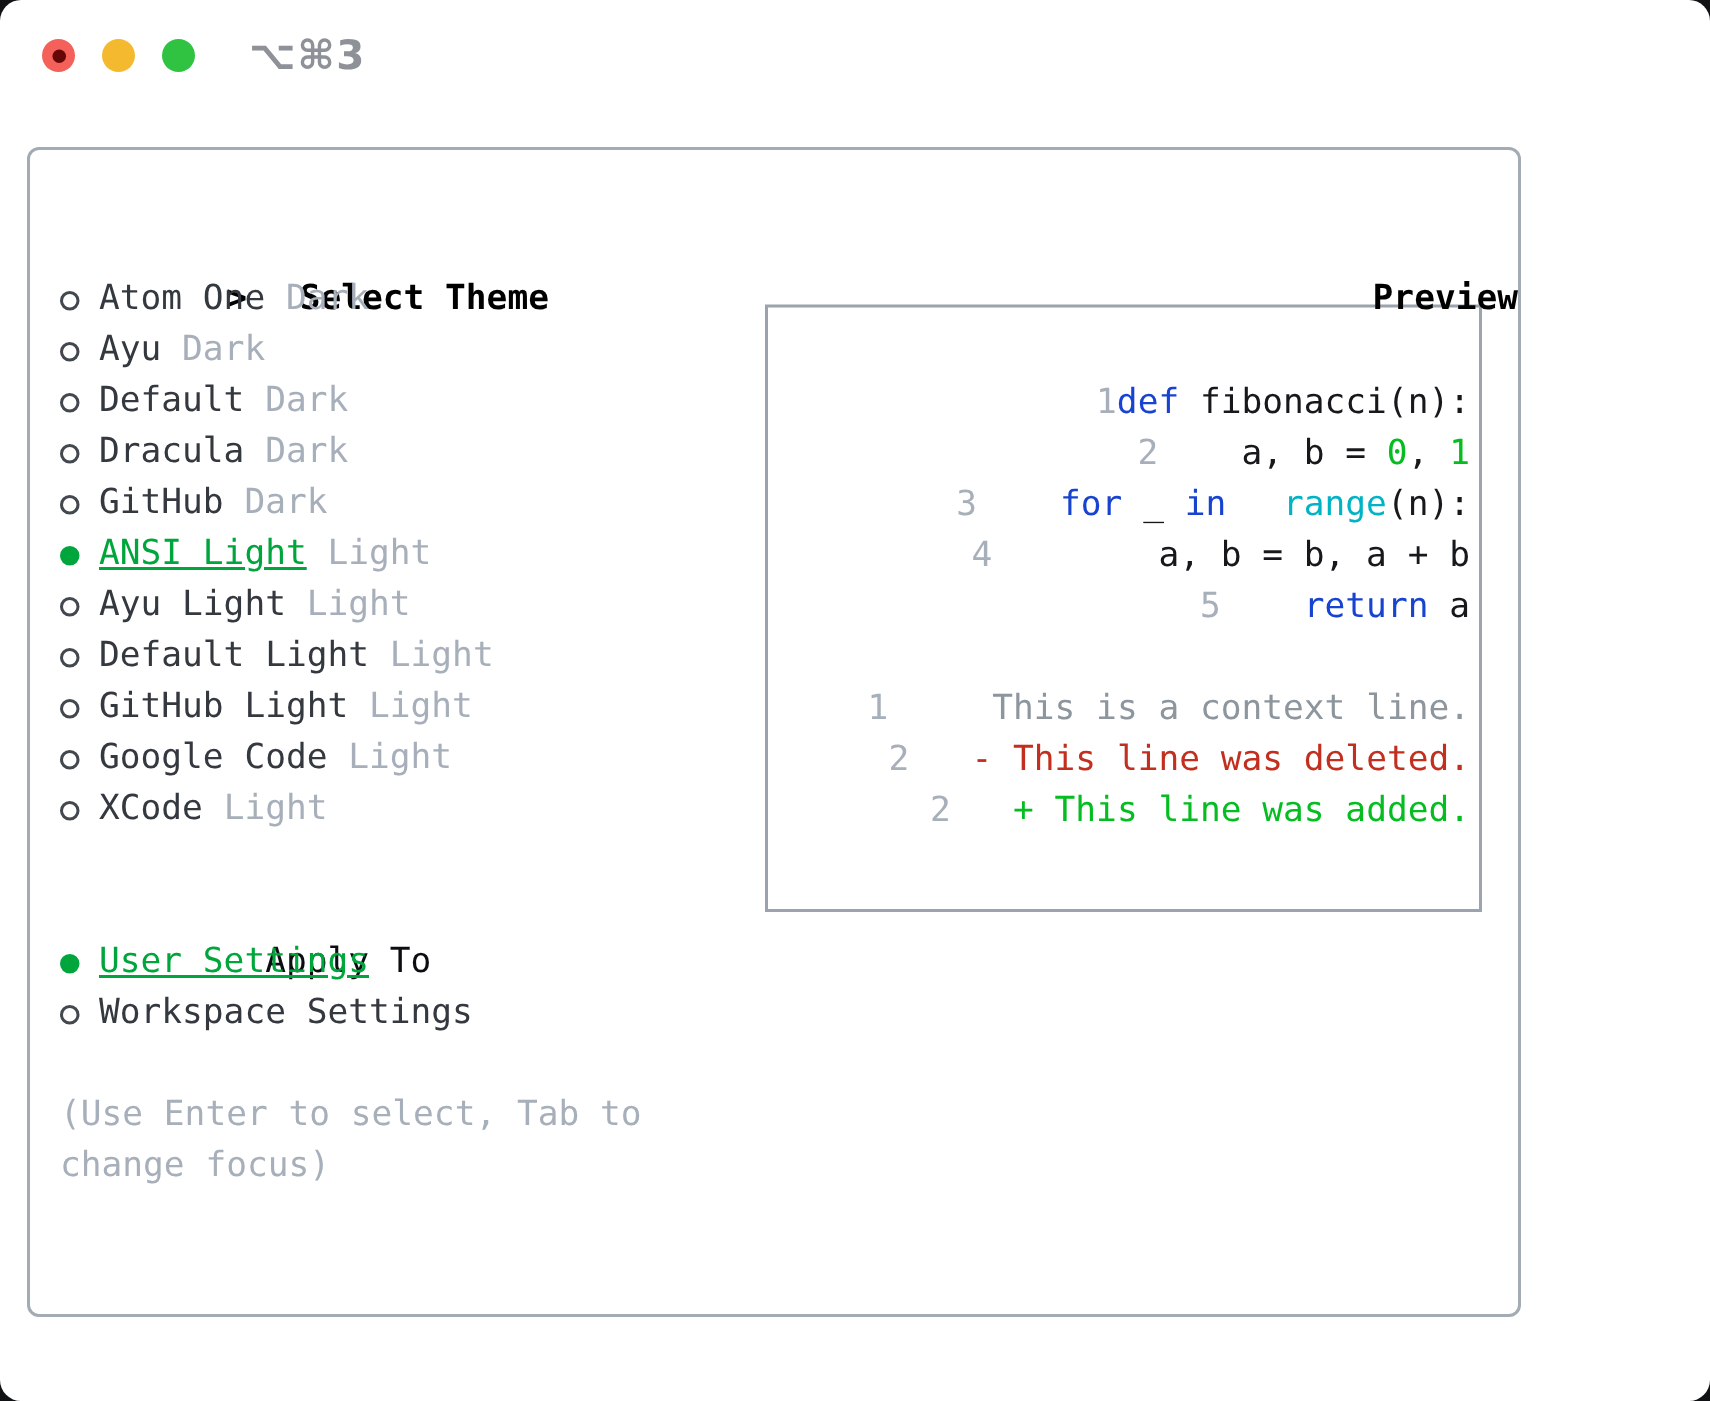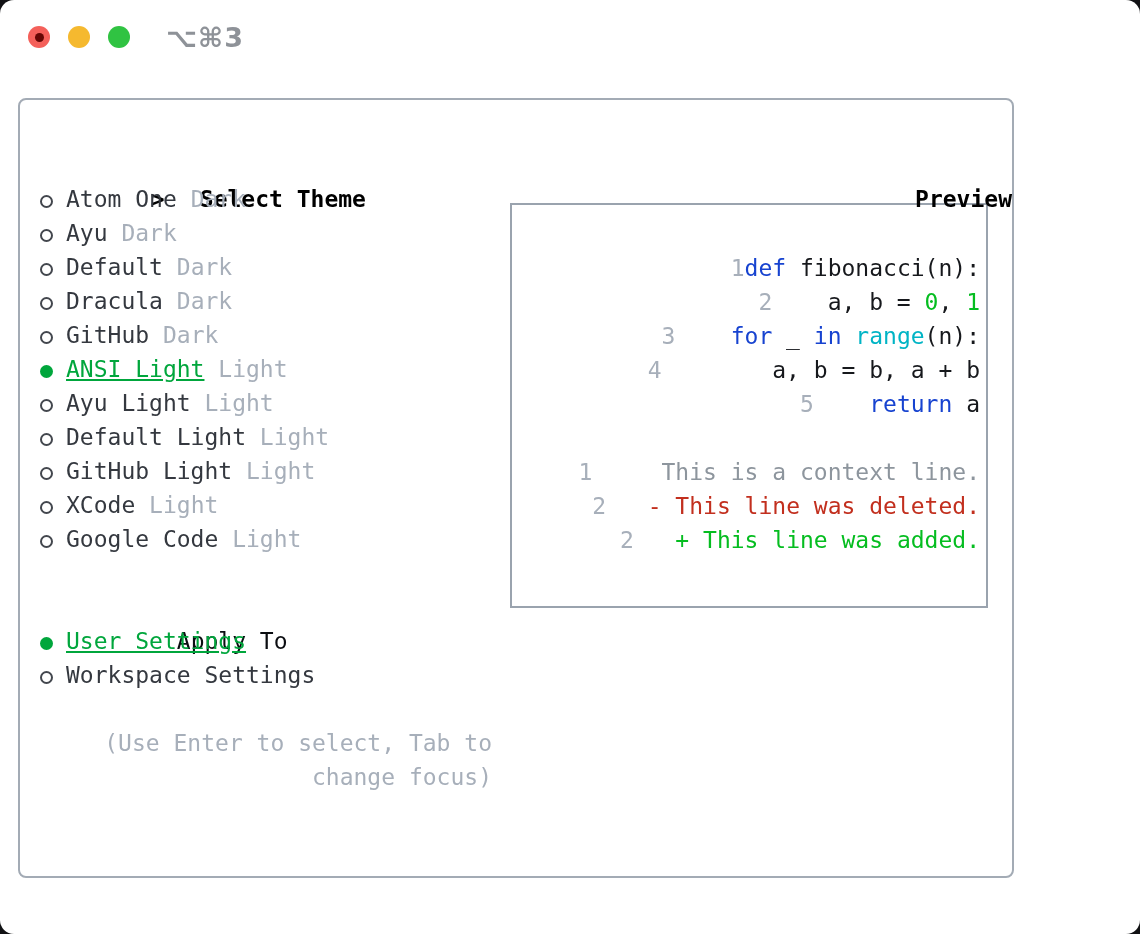--- a/index.html
+++ b/index.html
@@ -104,21 +104,20 @@
   }
   .item-name   { color: var(--text-dark); }
   .item-name.selected { color: var(--selected-green); text-decoration: underline; }
   .item-variant { color: var(--muted-gray); }
 
   .hint {
     margin-top: 0;
     width: 452px;
     color: var(--muted-gray);
     white-space: normal;
-    text-align: right;
   }
 
   
   .preview-box {
     margin-top: 21px;
     margin-left: 10px;
     width: 478px;
     height: 405px;
     box-sizing: border-box;
     border: 2px solid #9aa3ae;
@@ -127,21 +126,21 @@
     overflow: hidden;
   }
   .code-row { height: 34px; white-space: pre; }
   .ln {
     display: inline-block;
     width: 38px;
     color: var(--line-number-gray);
   }
   .t-fg      { color: var(--code-text); }
   .t-keyword { color: var(--keyword-blue); }
-  .t-builtin { color: var(--builtin-cyan); }
+  .t-builtin { color: var(--builtin-cyan); margin-left: 24px; }
   .t-literal { color: var(--literal-green); }
   .t-context { color: var(--context-gray); }
   .t-deleted { color: var(--deleted-red); }
   .t-added   { color: var(--added-green); margin-top: 18px; }
 </style>
 </head>
 <body>
 
 <div class="window">
   <div class="titlebar">
@@ -164,22 +163,22 @@
       <div id="theme-list">
           <div class="row"><span class="marker"><span class="dot"></span></span><span class="item-name">Atom One</span><span class="item-variant"> Dark</span></div>
           <div class="row"><span class="marker"><span class="dot"></span></span><span class="item-name">Ayu</span><span class="item-variant"> Dark</span></div>
           <div class="row"><span class="marker"><span class="dot"></span></span><span class="item-name">Default</span><span class="item-variant"> Dark</span></div>
           <div class="row"><span class="marker"><span class="dot"></span></span><span class="item-name">Dracula</span><span class="item-variant"> Dark</span></div>
           <div class="row"><span class="marker"><span class="dot"></span></span><span class="item-name">GitHub</span><span class="item-variant"> Dark</span></div>
           <div class="row"><span class="marker"><span class="dot selected"></span></span><span class="item-name selected">ANSI Light</span><span class="item-variant"> Light</span></div>
           <div class="row"><span class="marker"><span class="dot"></span></span><span class="item-name">Ayu Light</span><span class="item-variant"> Light</span></div>
           <div class="row"><span class="marker"><span class="dot"></span></span><span class="item-name">Default Light</span><span class="item-variant"> Light</span></div>
           <div class="row"><span class="marker"><span class="dot"></span></span><span class="item-name">GitHub Light</span><span class="item-variant"> Light</span></div>
+          <div class="row"><span class="marker"><span class="dot"></span></span><span class="item-name">Google Code</span><span class="item-variant"> Light</span></div>
           <div class="row"><span class="marker"><span class="dot"></span></span><span class="item-name">XCode</span><span class="item-variant"> Light</span></div>
-          <div class="row"><span class="marker"><span class="dot"></span></span><span class="item-name">Google Code</span><span class="item-variant"> Light</span></div>
         </div>
 
       <div class="row blank"></div>
 
       <div class="row">
         <span class="marker"></span><span class="subtitle">Apply To</span>
       </div>
 
       <div id="apply-list">
           <div class="row"><span class="marker"><span class="dot selected"></span></span><span class="item-name selected">User Settings</span></div>

